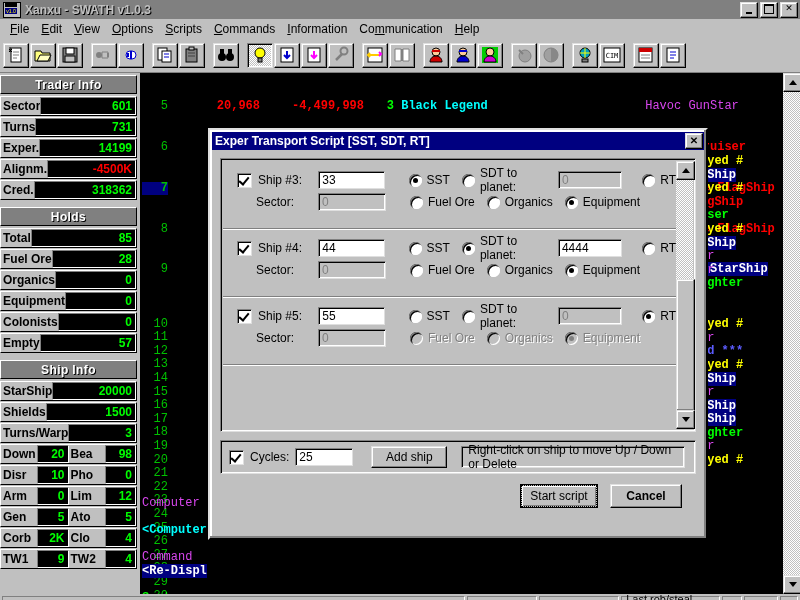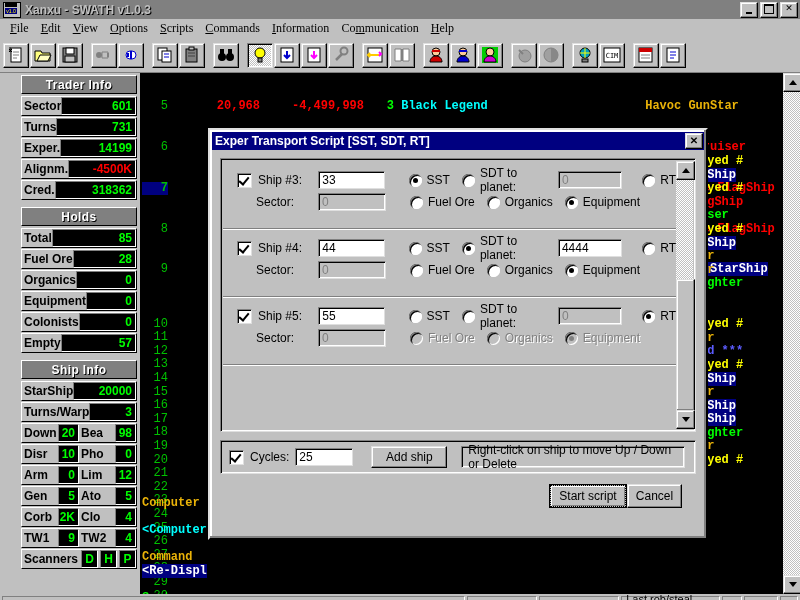--- a/index.html
+++ b/index.html
@@ -24,54 +24,54 @@
   #app-icon .ic-top{position:absolute;left:1px;top:0px;width:12px;height:4px;background:#000;}
   #app-icon .ic-bot{position:absolute;left:1px;top:5px;width:12px;height:6px;background:#000080;color:#ff0;font-size:5px;line-height:6px;text-align:center;font-family:"Liberation Sans",sans-serif;}
   #title-text{color:#c0c0c0;font-weight:bold;font-size:12px;text-shadow:1px 1px 0 #000;flex:1;}
   .tbtn{width:16px;height:14px;background:#c0c0c0;margin-left:2px;display:flex;align-items:center;justify-content:center;
         font-size:9px;line-height:9px;font-family:"Liberation Sans",sans-serif;overflow:hidden;}
   .tbtn span{display:block;transform:translateY(-1px);}
   .tbtn.mn span{border-bottom:2px solid #000;width:6px;height:0;transform:translateY(3px);}
   .tbtn.mx span{border:1px solid #000;border-top-width:2px;width:8px;height:7px;}
 
   
-  #menubar{height:19px;display:flex;align-items:center;padding-left:4px;background:#c0c0c0;font-family:Liberation Serif, serif;}
+  #menubar{height:19px;display:flex;align-items:center;padding-left:4px;background:#c0c0c0;}
   .menu-item{padding:2px 6px;font-size:12px;color:#000;}
   .menu-item u{text-decoration:underline;}
 
   
   #toolbar{height:30px;display:flex;align-items:center;padding:2px 3px;gap:0px;background:#c0c0c0;
            border-bottom:1px solid #808080;box-shadow:0 1px 0 #fff;}
   .tsep{width:7px;}
   .tool{width:24px;height:23px;background:#c0c0c0;margin-right:1px;display:flex;align-items:center;justify-content:center;position:relative;}
   .tool svg{display:block;}
 
   
   #main{display:flex;height:521px;}
-  #sidebar{width:140px;background:#c0c0c0;padding:2px 3px 0 21px;box-sizing:border-box;}
+  #sidebar{width:140px;background:#c0c0c0;padding:2px 3px 0 0;box-sizing:border-box;}
 
   .sect-head{height:17px;background:#808080;margin-bottom:2px;display:flex;align-items:center;justify-content:center;}
   .sect-head span{color:#fff;font-weight:bold;font-size:12px;text-shadow:1px 1px 0 #000;letter-spacing:.4px;}
   .row{display:flex;height:18px;margin-bottom:1px;align-items:stretch;}
   .lbl{font-weight:bold;font-size:12px;color:#000;display:flex;align-items:center;padding-left:2px;white-space:nowrap;}
   .val{background:#000;color:#00ff00;font-weight:bold;font-size:12px;display:flex;align-items:center;
        justify-content:flex-end;padding-right:3px;flex:1;font-family:"Liberation Sans",sans-serif;}
   .val.red{color:#ff0000;}
   .spacer{height:6px;}
   .row.dual .lbl{width:34px;}
   .scan-row{display:flex;height:18px;align-items:stretch;}
   .scan-row .lbl{flex:1;}
   .sbox{width:15px;background:#000;color:#00ff00;font-weight:bold;font-size:12px;display:flex;align-items:center;justify-content:center;margin-left:2px;}
 
   
   #term-wrap{flex:1;position:relative;background:#000;overflow:hidden;}
   #term{position:absolute;left:0;top:0;right:17px;bottom:0;background:#000;overflow:hidden;
         font-family:"Liberation Mono","DejaVu Sans Mono",monospace;font-size:12px;line-height:13.6px;
         white-space:pre;padding-left:2px;}
-  .tl{height:13.6px;} .gb{color:#00ff00;font-weight:bold;} .cb{color:#00ffff;font-weight:bold;} .rb{color:#ff0000;font-weight:bold;} .mb{color:#eab308;font-weight:bold;} .yb{color:#ffff00;font-weight:bold;} .bb{color:#5c5cff;font-weight:bold;}
+  .tl{height:13.6px;} .gb{color:#00ff00;font-weight:bold;} .cb{color:#00ffff;font-weight:bold;} .rb{color:#ff0000;font-weight:bold;} .mb{color:#d946ef;font-weight:normal;} .yb{color:#ffff00;font-weight:bold;} .bb{color:#5c5cff;font-weight:bold;}
   .inv{background:#000080;color:#fff;font-weight:bold;}
   .num{color:#00c000;display:inline-block;width:26px;text-align:right;}
   
   #term-sb{position:absolute;right:0;top:0;width:17px;bottom:0;background:#c0c0c0;}
   .sb-btn{width:17px;height:17px;background:#c0c0c0;display:flex;align-items:center;justify-content:center;}
   .sb-track{position:absolute;top:17px;bottom:17px;width:17px;
             background:repeating-conic-gradient(#c0c0c0 0% 25%, #ffffff 0% 50%) 0 0/2px 2px;}
   .arrow{width:0;height:0;border-left:4px solid transparent;border-right:4px solid transparent;}
   .arrow.up{border-bottom:5px solid #000;}
   .arrow.dn{border-top:5px solid #000;}
@@ -112,21 +112,21 @@
   #dlg-sb{position:absolute;right:2px;top:2px;width:17px;bottom:2px;background:#c0c0c0;}
   #dlg-sb-track{position:absolute;top:17px;bottom:17px;width:17px;
             background:repeating-conic-gradient(#c0c0c0 0% 25%, #ffffff 0% 50%) 0 0/2px 2px;}
   #dlg-thumb{position:absolute;left:0;top:118px;width:17px;height:130px;background:#c0c0c0;}
   #bottom-bar{margin-top:8px;height:34px;display:flex;align-items:center;padding:0 8px;box-sizing:border-box;}
   .dbtn{height:22px;background:#c0c0c0;display:flex;align-items:center;justify-content:center;font-size:12px;color:#000;box-sizing:border-box;}
   .dbtn.def{border:1px solid #000;}
   .dbtn.def .inner{width:100%;height:100%;display:flex;align-items:center;justify-content:center;
       border:1px dotted #000;box-sizing:border-box;box-shadow:inset 1px 1px 0 #fff, inset -1px -1px 0 #808080;background:#c0c0c0;}
   #hintbox{flex:1;height:20px;background:#c0c0c0;display:flex;align-items:center;padding-left:6px;font-size:12px;}
-  #dlg-actions{display:flex;justify-content:flex-end;padding:10px 14px 0 0;}
+  #dlg-actions{display:flex;justify-content:flex-end;gap:12px;padding:10px 14px 0 0;}
 </style>
 </head>
 <body>
 
 <div id="titlebar">
   <div id="app-icon">
     <div class="ic-top"></div>
       <div class="ic-bot">v1.0</div>
   </div>
   <div id="title-text">Xanxu - SWATH v1.0.3</div>
@@ -378,20 +378,24 @@
     <div class="spacer"></div>
     <div class="sect-head out">
       <span>Ship Info</span>
       </div>
 
     <div class="row out">
       <div class="lbl">StarShip</div>
       <div class="val in">20000</div>
       </div>
     <div class="row out">
+      <div class="lbl">Shields</div>
+      <div class="val in">1500</div>
+      </div>
+    <div class="row out">
       <div class="lbl">Turns/Warp</div>
       <div class="val in">3</div>
       </div>
 
     <div class="row dual out">
       <div class="lbl">Down</div>
       <div class="val in">20</div>
       <div class="lbl">Bea</div>
       <div class="val in">98</div>
       </div>
@@ -419,26 +423,20 @@
       <div class="lbl">Clo</div>
       <div class="val in">4</div>
       </div>
     <div class="row dual out">
       <div class="lbl">TW1</div>
       <div class="val in">9</div>
       <div class="lbl">TW2</div>
       <div class="val in">4</div>
       </div>
 
-    <div class="scan-row out">
-      <div class="lbl">Scanners</div>
-      <div class="sbox in">D</div>
-      <div class="sbox in">H</div>
-      <div class="sbox in">P</div>
-    </div>
   </div>
 
   <div id="term-wrap">
     <div id="term">
       <div class="tl"><span class="num">5</span><span class="rb" style="display:inline-block;width:92px;text-align:right">20,968</span><span class="rb" style="display:inline-block;width:104px;text-align:right">-4,499,998</span><span class="gb" style="display:inline-block;width:30px;text-align:right">3</span> <span class="cb" style="display:inline-block;width:244px">Black Legend</span><span class="mb">Havoc GunStar</span></div>
       <div class="tl"><span class="num">6</span><span class="cb" style="display:inline-block;width:92px;text-align:right">19,254</span><span class="cb" style="display:inline-block;width:104px;text-align:right">4,672</span><span class="gb" style="display:inline-block;width:30px;text-align:right">6</span> <span class="cb" style="display:inline-block;width:244px">Tinker</span><span class="rb">Battle Cruiser</span></div>
       <div class="tl"><span class="num inv">7</span><span class="rb" style="display:inline-block;width:92px;text-align:right">14,199</span><span class="rb" style="display:inline-block;width:104px;text-align:right">-4,500,000</span><span class="gb" style="display:inline-block;width:30px;text-align:right">3</span> <span class="cb" style="display:inline-block;width:244px">Stein</span><span class="rb">Corporate FlagShip</span></div>
       <div class="tl"><span class="num">8</span><span class="rb" style="display:inline-block;width:92px;text-align:right">9,893</span><span class="rb" style="display:inline-block;width:104px;text-align:right">-200,718</span><span class="gb" style="display:inline-block;width:30px;text-align:right">12</span> <span class="cb" style="display:inline-block;width:244px">SoylentGreen</span><span class="rb">Corporate FlagShip</span></div>
       <div class="tl"><span class="num">9</span><span class="cb" style="display:inline-block;width:92px;text-align:right">4,772</span><span class="cb" style="display:inline-block;width:104px;text-align:right">1,024</span><span class="gb" style="display:inline-block;width:30px;text-align:right">10</span> <span class="cb" style="display:inline-block;width:244px">Xanxu</span><span class="inv">Imperial StarShip</span></div>
 
@@ -617,16 +615,16 @@
       <div class="dbtn out2" style="width:76px;margin-left:18px;">Add ship</div>
       <div id="hintbox" class="in2" style="margin-left:14px;margin-right:2px;">Right-click on ship to move Up / Down or Delete</div>
     </div>
 
     <div id="dlg-actions">
       <div class="dbtn def" style="width:78px;height:24px;">
         <div class="inner">
             <span>Start script</span>
           </div>
         </div>
-      <div class="dbtn out2" style="width:55px;height:24px;">Cancel</div>
+      <div class="dbtn out2" style="width:72px;height:24px;font-weight:bold;">Cancel</div>
     </div>
   </div>
 </div>
 
 </body></html>

